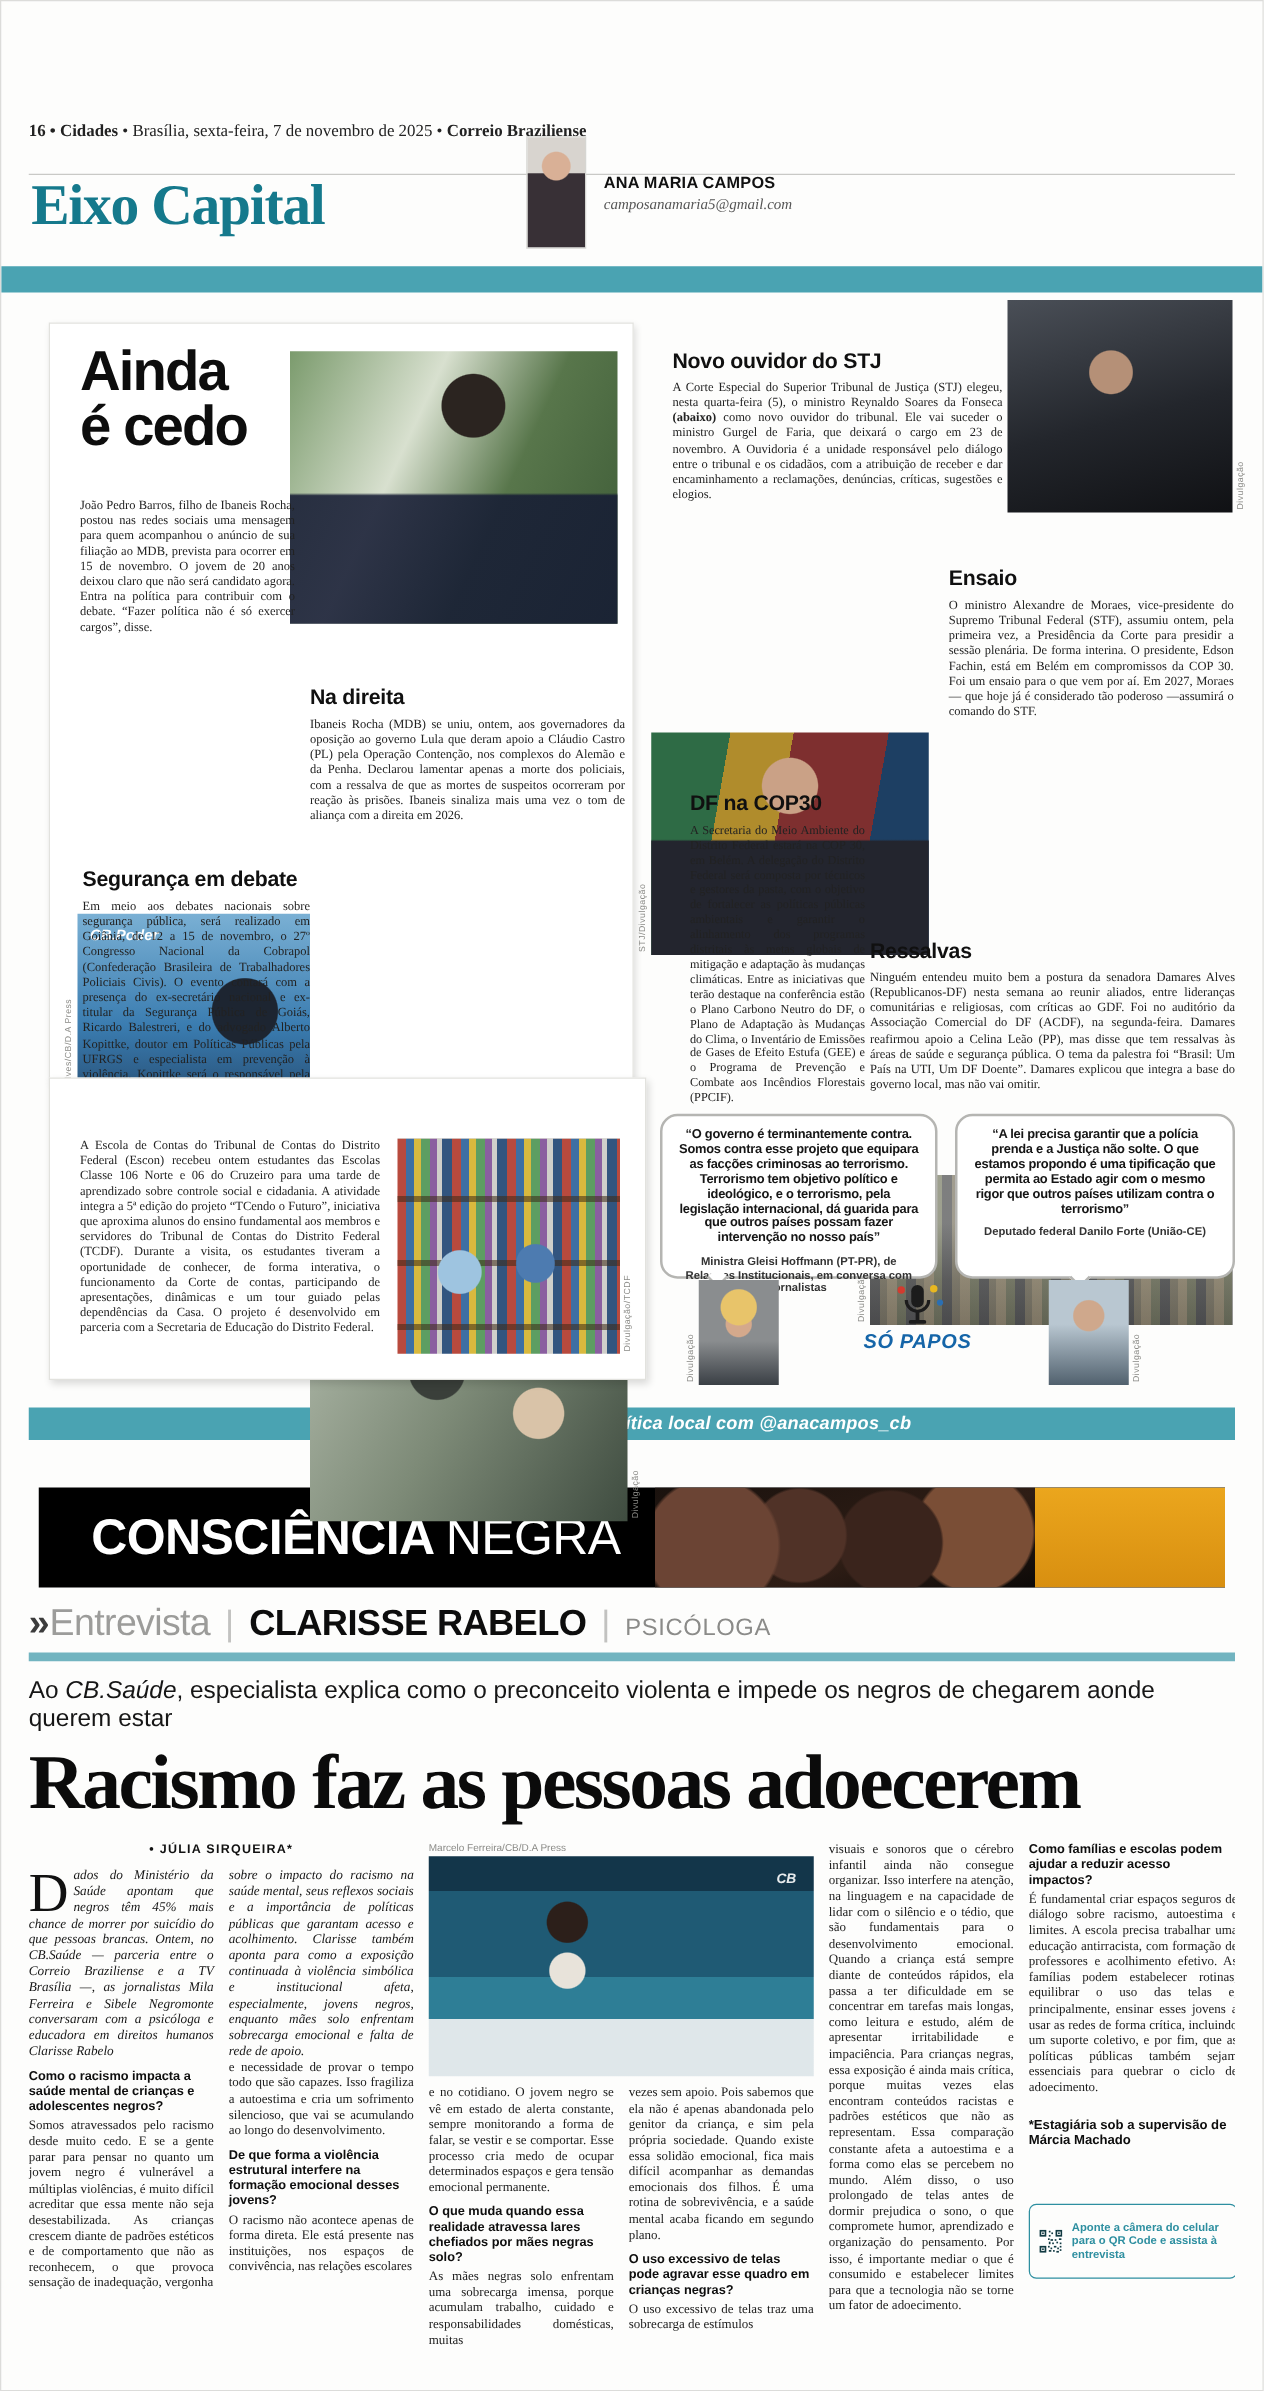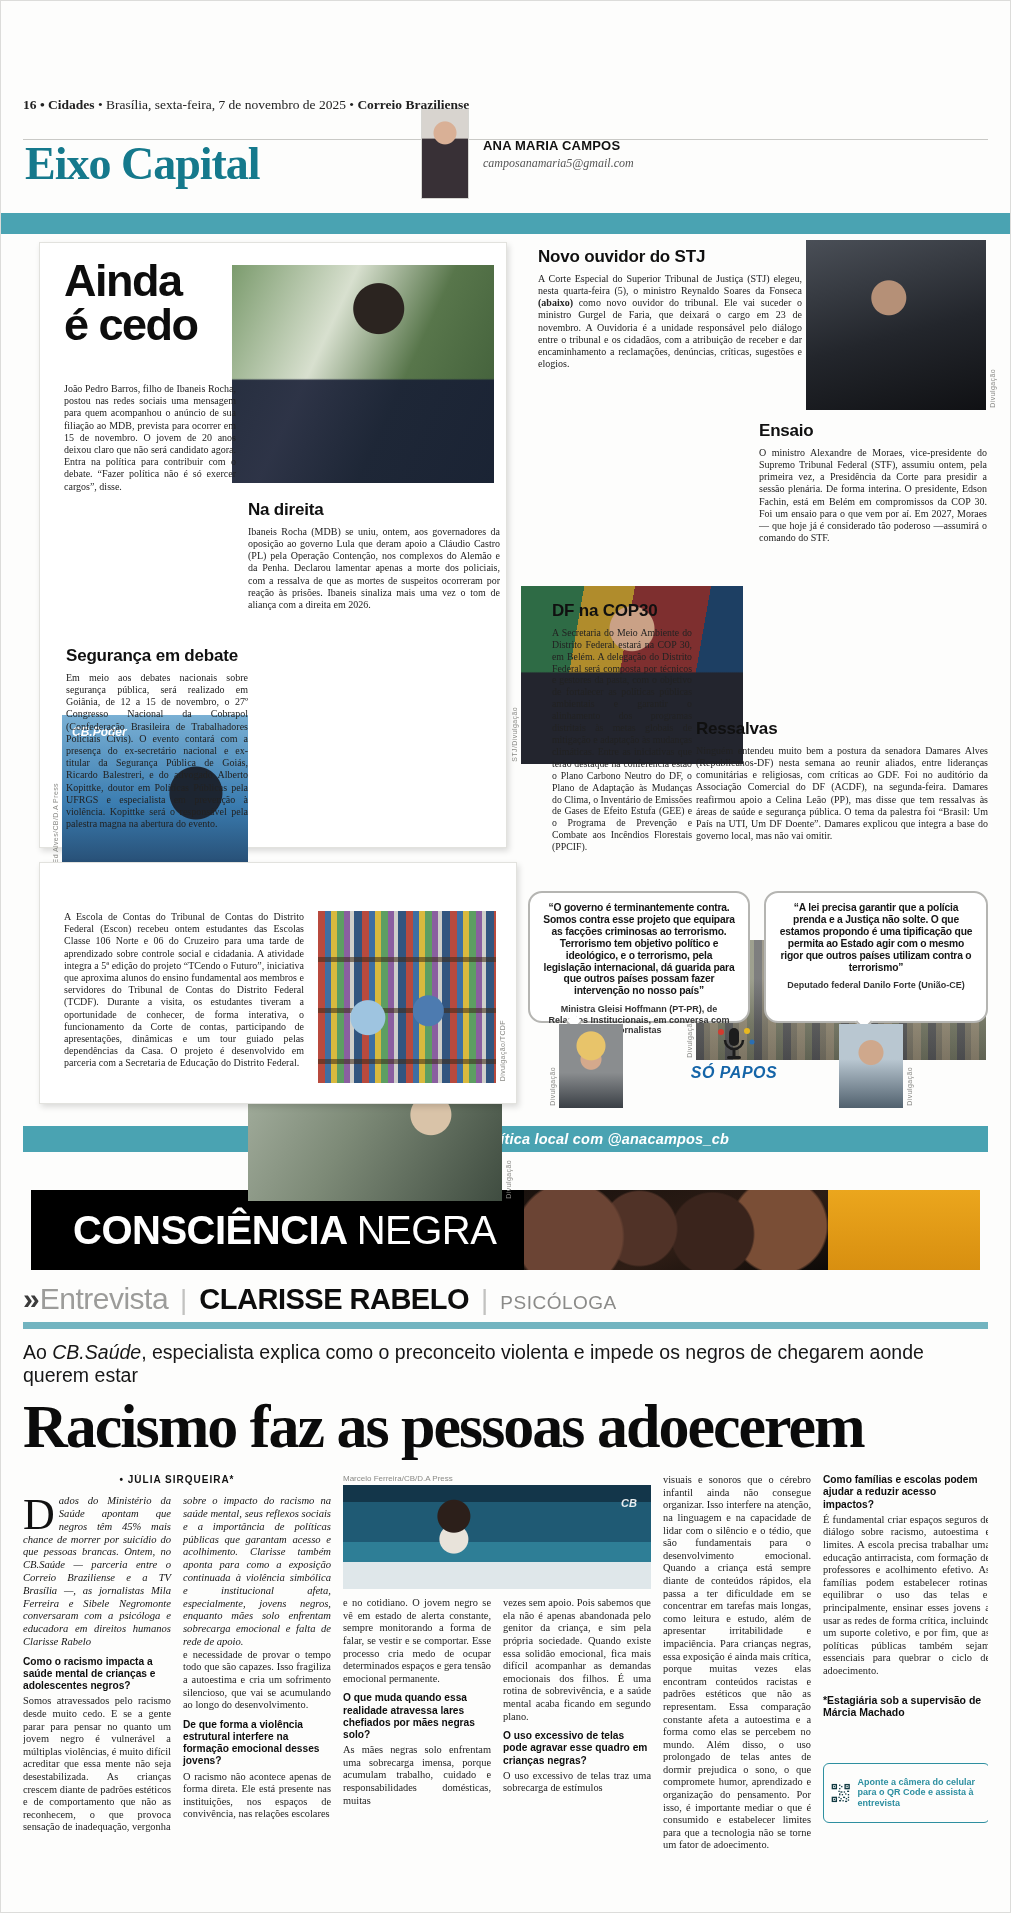--- a/index.html
+++ b/index.html
@@ -18,21 +18,21 @@
   .avatar { width:48px; height:90px; background:
       radial-gradient(circle at 50% 26%, #d9b096 0 11px, transparent 12px),
       linear-gradient(180deg,#d8d4cf 0 32%, #383036 33% 100%); border:1px solid #d6d6d2; }
   .cname { font:bold 13px "Liberation Sans", sans-serif; color:#111; letter-spacing:.2px; }
   .cemail { font:italic 12px "Liberation Serif", serif; color:#555; margin-top:3px; }
   .tealband { margin:0 0; height:21px; background:#4aa3b2; }
   
   .news { position:relative; margin:0 22px; height:880px; }
   .card { position:absolute; background:#fff; border:1px solid #e2e2de;
           box-shadow:2px 3px 6px rgba(0,0,0,.14); }
-  .cardA { left:16px; top:8px; width:468px; height:606px; }
+  .cardA { left:16px; top:24px; width:468px; height:606px; }
   .cardB { left:16px; top:628px; width:478px; height:242px; }
   h3.sec { font:800 17px/1.05 "Liberation Sans", sans-serif; color:#101010; letter-spacing:-.2px; margin-bottom:7px; }
   .cbody { font:10px/12.2px "Liberation Serif", serif; color:#222; text-align:justify; }
   .abs { position:absolute; }
   .ainda-title { left:24px; top:16px; font:800 45px/0.98 "Liberation Sans", sans-serif;
                  letter-spacing:-1.5px; color:#0d0d0d; }
   .photo { position:relative; overflow:visible; }
   .photo-fill { position:absolute; inset:0; }
   .vcred { position:absolute; writing-mode:vertical-rl; transform:rotate(180deg);
            font:7px "Liberation Sans", sans-serif; color:#8a8a86; letter-spacing:.4px; white-space:nowrap; }
@@ -57,21 +57,21 @@
       linear-gradient(120deg,#aab4a4 0%,#7d8a77 45%,#3f4c40 100%); }
   .escon-title { left:24px; top:14px; width:440px; font-size:19px; }
   .escon-body { left:24px; top:48px; width:240px; }
   .library { left:278px; top:48px; width:178px; height:172px; }
   .library .photo-fill { background:
       radial-gradient(circle at 28% 62%, #9ec4e0 0 17px, transparent 18px),
       radial-gradient(circle at 62% 58%, #4d7bb0 0 15px, transparent 16px),
       repeating-linear-gradient(180deg, transparent 0 46px, rgba(60,40,20,.55) 46px 51px),
       repeating-linear-gradient(90deg,#b84a3e 0 7px,#3e6fa3 7px 13px,#d9b93e 13px 19px,#5d9e62 19px 26px,#8a5fa0 26px 32px,#cfcfca 32px 36px,#32557f 36px 44px); }
   
-  .rsec h3 { margin-bottom:7px; }
+  .rsec h3 { margin-bottom:7px;margin-top:32px; }
   .ouvidor { left:515px; top:14px; width:264px; }
   .moraes { left:783px; top:6px; width:180px; height:170px; }
   .moraes .photo-fill { background:
       radial-gradient(circle at 46% 34%, #b59077 0 17px, transparent 18px),
       linear-gradient(165deg,#4a4f57 0%,#23262c 55%,#101114 100%); }
   .fonseca { left:498px; top:182px; width:222px; height:178px; }
   .fonseca .photo-fill { background:
       radial-gradient(circle at 50% 24%, #caa186 0 22px, transparent 23px),
       linear-gradient(180deg, transparent 48%, #23252e 49%),
       linear-gradient(100deg,#2e6b45 0 25%,#b08c2c 25% 45%,#7e2f2f 45% 75%,#1d3f63 75% 100%); }
@@ -134,21 +134,21 @@
   .tr12, .trph { width:308px; flex:none; }
   .tr5 { width:148px; flex:none; } .tr6 { flex:1; }
   .byline { text-align:center; font:bold 10px "Liberation Sans", sans-serif; letter-spacing:1px; color:#111; margin-bottom:10px; }
   .cols2 { display:flex; gap:12px; }
   .col { width:148px; flex:none; }
   .ans { font:10.4px/12.6px "Liberation Serif", serif; text-align:justify; color:#1c1c1c; }
   .intro { font:italic 10.6px/12.8px "Liberation Serif", serif; text-align:justify; color:#151515; }
   .q { font:bold 10.2px/12.2px "Liberation Sans", sans-serif; color:#0e0e0e; margin:7px 0 3px; }
   .dc { float:left; font:400 44px/36px "Liberation Serif", serif; padding:2px 4px 0 0; color:#111; }
   .pcred { font:8px "Liberation Sans", sans-serif; color:#8a8a86; margin-bottom:2px; }
-  .studio { position:relative; height:104px; background:
+  .studio { position:relative; height:176px; background:
       radial-gradient(circle at 36% 30%, #2c1f1a 0 16px, transparent 17px),
       radial-gradient(circle at 36% 52%, #e8e3da 0 14px, transparent 15px),
       linear-gradient(180deg,#13364a 0 16%,#1f5a74 16% 55%,#2e7e96 55% 74%,#dfe7ea 74% 100%); margin-bottom:8px; }
   .studio-cb { position:absolute; right:14px; top:12px; font:italic bold 11px "Liberation Sans", sans-serif; color:#fff; opacity:.9; }
   .fnote { margin-top:16px; font:bold 10.5px/12.6px "Liberation Sans", sans-serif; color:#0d0d0d; }
   .qrbox { margin-top:44px; border:1.5px solid #2e8fa0; border-radius:6px; padding:7px; display:flex; gap:7px; align-items:center; width:167px; }
   .qrtext { font:bold 9px/10.6px "Liberation Sans", sans-serif; color:#2e8fa0; }
 </style>
 </head>
 <body>

